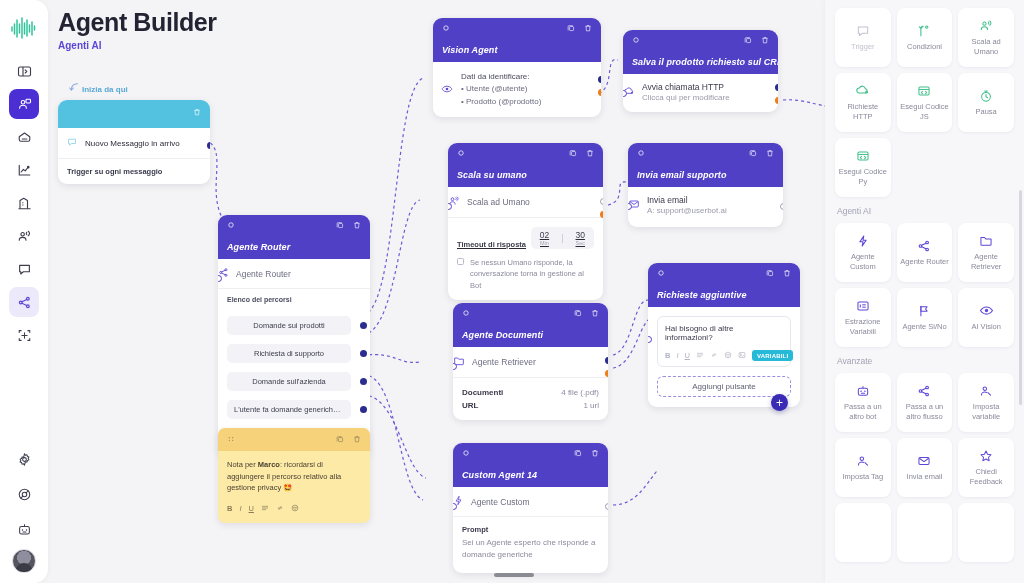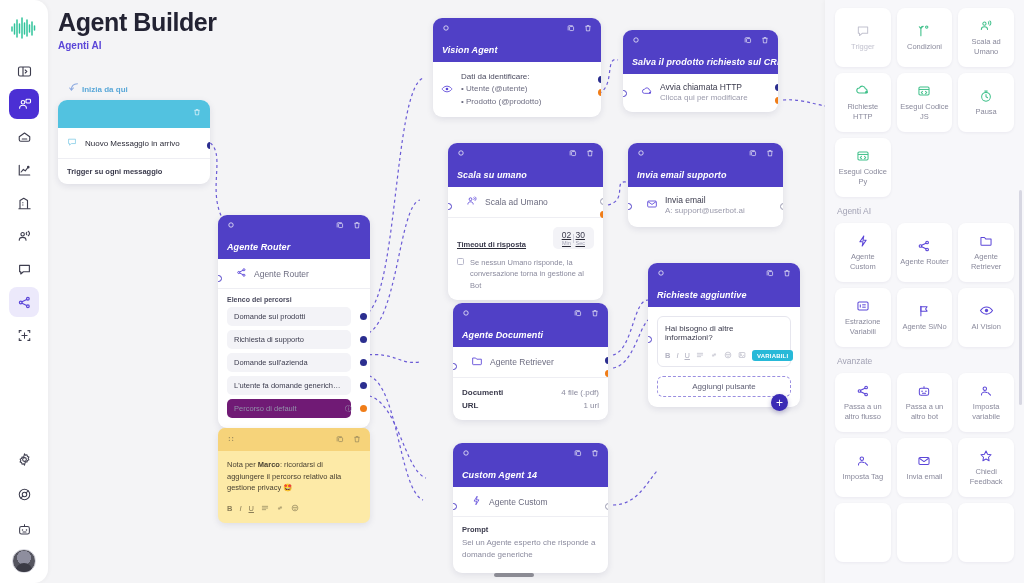--- a/index.html
+++ b/index.html
@@ -60,21 +60,21 @@
   }
   .node-head .title {
     font-size:9px; font-style:italic; font-weight:700; letter-spacing:.1px;
     position:absolute; left:9px; bottom:7px; white-space:nowrap;
   }
   .head-ico { position:absolute; top:6px; opacity:.92; }
   .head-ico.dot   { left:9px; }
   .head-ico.copy  { right:26px; }
   .head-ico.trash { right:9px; }
   .row-main {
-    display:flex; align-items:center; gap:7px; padding:8px 18px;
+    display:flex; align-items:center; gap:7px; padding:8px 0;
     position:relative; border-bottom:1px solid #eeeef3;
   }
   .row-main .rlabel { font-size:8.5px; color:#6c6c80; }
   .row-sub { padding:8px 9px; }
   .kv { display:flex; justify-content:space-between; font-size:8px; padding:2px 0; }
   .kv .k { font-weight:700; color:#3a3a4c; }
   .kv .v { color:#8b8b9e; }
   .hint { font-size:8px; color:#9a9aab; }
 
   
@@ -89,21 +89,21 @@
   #node-trigger { left:10px; top:100px; width:152px; }
   #node-trigger .node-head { background:#52c2e0; height:28px; }
   #node-trigger .trash { top:8px; }
   .trigger-row { display:flex; align-items:center; gap:8px; padding:9px; border-bottom:1px solid #eeeef3; position:relative;}
   .trigger-foot { padding:8px 9px; font-size:7.5px; font-weight:700; color:#3a3a4c;}
   .start-label { position:absolute; left:20px; top:82px; font-size:8px; color:#5aa8d8; font-weight:600; }
 
   
   #node-router { left:170px; top:215px; width:152px; }
   .paths-title { font-size:7px; font-weight:700; color:#4a4a5e; padding:7px 9px 4px; }
-  .path-row { position:relative; margin:0 9px 4px 9px; }
+  .path-row { position:relative; margin:9px 9px 4px 9px;text-align:center; }
   .path-pill {
     background:#f3f3f7; border-radius:5px; padding:5px 7px;
     font-size:7.5px; color:#3c3c4e; white-space:nowrap; overflow:hidden; text-overflow:ellipsis;
     width:124px;
   }
   .path-pill.default { background:#701a75; color:#9292aa; }
   .path-row .port.out { right:-6px; top:6px; }
 
   
   #node-vision { left:385px; top:18px; width:168px; }
@@ -111,21 +111,21 @@
   .vision-list .vhead { color:#4a4a5e; }
   .vision-icon { position:absolute; left:8px; top:21px; }
 
   
   #node-crm { left:575px; top:30px; width:155px; }
 
   
   #node-scala { left:400px; top:143px; width:155px; }
   .timeout-wrap { display:flex; align-items:flex-end; justify-content:space-between; padding:9px 9px 6px;text-decoration:underline; }
   .timeout-lbl { font-size:7.5px; font-weight:700; color:#3a3a4c; }
-  .timeout-box { background:#f3f3f7; border-radius:5px; padding:3px 9px; display:flex; gap:1px; align-items:center;}
+  .timeout-box { background:#f3f3f7; border-radius:5px; padding:3px 9px; display:flex; gap:12px; align-items:center;}
   .tnum { text-align:center; }
   .tnum b { display:block; font-size:8.5px; font-weight:400; color:#3a3a4c; }
   .tnum span { display:block; font-size:5.5px; color:#a0a0b2; }
   .tsep { color:#c5c5d4; font-size:9px; }
   .check-row { display:flex; gap:6px; padding:2px 9px 9px; align-items:flex-start; }
   .cbox { width:7px; height:7px; border:1px solid #b9b9cc; border-radius:1.5px; flex:0 0 auto; margin-top:1px;}
   .check-row span { font-size:7.5px; color:#8b8b9e; line-height:1.5;}
 
   
   #node-email { left:580px; top:143px; width:155px; }
@@ -873,44 +873,44 @@
           </svg>
         </span>
       <span>AI Vision</span>
     </div>
   </div>
 
   <div class="sec-title">Avanzate</div>
   <div class="tile-grid">
     <div class="tile">
       <span class="tico purple">
+        <svg width="14" height="14" viewBox="0 0 18 18" fill="none" stroke="currentColor" stroke-width="1.3">
+          <rect x="3" y="5.5" width="12" height="9" rx="2.3"></rect>
+            <line x1="9" y1="2.8" x2="9" y2="5.5"></line>
+          <circle cx="6.5" cy="9.3" r="1" fill="currentColor" stroke="none"></circle>
+            <circle cx="11.5" cy="9.3" r="1" fill="currentColor" stroke="none"></circle>
+          <line x1="7" y1="12" x2="11" y2="12" stroke-linecap="round"></line>
+          </svg>
+        </span>
+      <span>Passa a un altro bot</span>
+    </div>
+    <div class="tile">
+      <span class="tico purple">
         <svg width="14" height="14" viewBox="0 0 18 18" fill="none" stroke="currentColor" stroke-width="1.4">
           <circle cx="13" cy="4.5" r="1.7"></circle>
             <circle cx="13" cy="13.5" r="1.7"></circle>
             <circle cx="4.5" cy="9" r="1.7"></circle>
           <path d="M6 8.1l5.5-2.7M6 9.9l5.5 2.7" stroke-linecap="round"></path>
           </svg>
         </span>
       <span>Passa a un altro flusso</span>
     </div>
     <div class="tile">
       <span class="tico purple">
         <svg width="14" height="14" viewBox="0 0 18 18" fill="none" stroke="currentColor" stroke-width="1.3">
-          <rect x="3" y="5.5" width="12" height="9" rx="2.3"></rect>
-            <line x1="9" y1="2.8" x2="9" y2="5.5"></line>
-          <circle cx="6.5" cy="9.3" r="1" fill="currentColor" stroke="none"></circle>
-            <circle cx="11.5" cy="9.3" r="1" fill="currentColor" stroke="none"></circle>
-          <line x1="7" y1="12" x2="11" y2="12" stroke-linecap="round"></line>
-          </svg>
-        </span>
-      <span>Passa a un altro bot</span>
-    </div>
-    <div class="tile">
-      <span class="tico purple">
-        <svg width="14" height="14" viewBox="0 0 18 18" fill="none" stroke="currentColor" stroke-width="1.3">
           <circle cx="7.5" cy="6" r="2.2"></circle>
             <path d="M3.2 14c0-2.2 1.9-3.7 4.3-3.7 1 0 1.9.2 2.6.7" stroke-linecap="round"></path>
           <path d="M11.5 11l3.3 3.3" stroke-linecap="round"></path>
           </svg>
         </span>
       <span>Imposta variabile</span>
     </div>
     <div class="tile">
       <span class="tico purple">
         <svg width="14" height="14" viewBox="0 0 18 18" fill="none" stroke="currentColor" stroke-width="1.3">

